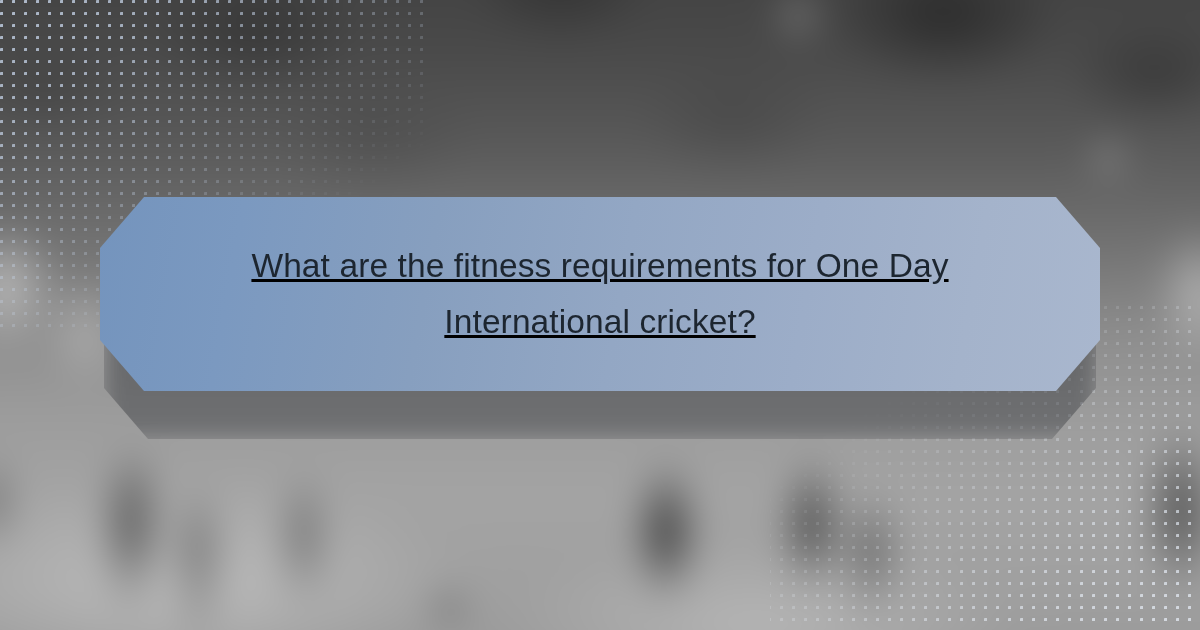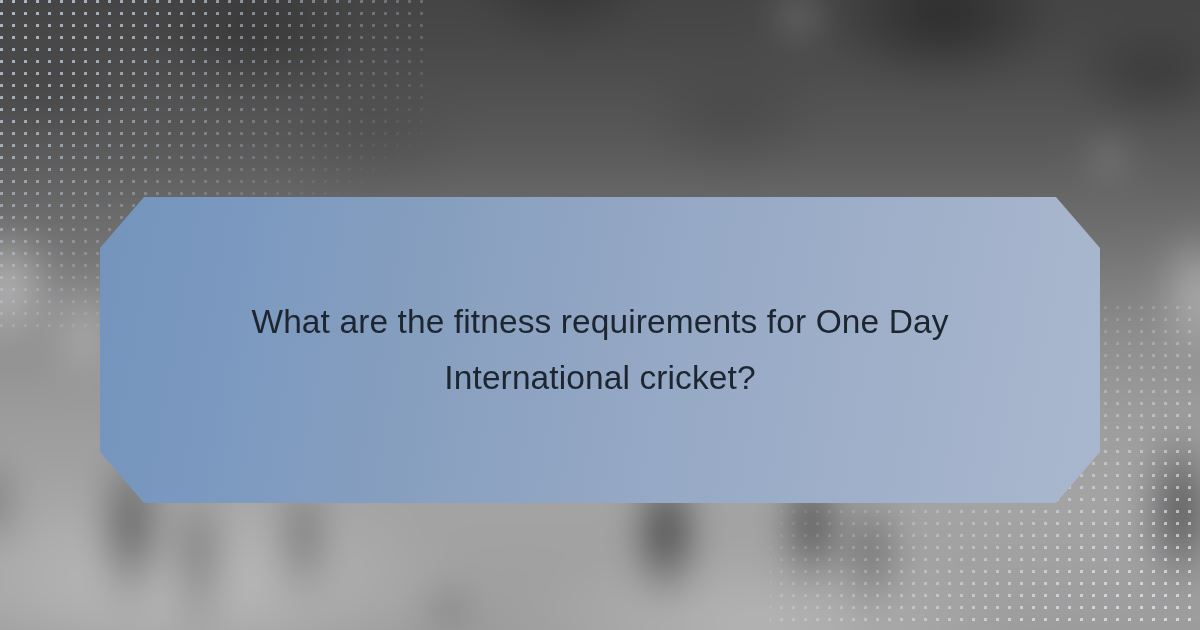--- a/index.html
+++ b/index.html
@@ -92,34 +92,35 @@
     mask-image: linear-gradient(to top left, rgba(0,0,0,1) 0%, rgba(0,0,0,.85) 22%, rgba(0,0,0,.35) 48%, rgba(0,0,0,0) 72%);
     opacity: .9;
   }
 
   
   .card {
     position: absolute;
     left: 100px;
     top: 197px;
     width: 1000px;
-    height: 306px;
+    height: 194px;
     background: linear-gradient(100deg,
         #7494bd 0%,
         #7b99c0 14%,
         #879fbf 33%,
         #93a7c4 52%,
         #9cadc8 70%,
         #a4b3cb 86%,
         #a9b7ce 100%);
     -webkit-clip-path: polygon(44px 0, calc(100% - 44px) 0, 100% 51px, 100% calc(100% - 51px), calc(100% - 44px) 100%, 44px 100%, 0 calc(100% - 51px), 0 51px);
     clip-path: polygon(44px 0, calc(100% - 44px) 0, 100% 51px, 100% calc(100% - 51px), calc(100% - 44px) 100%, 44px 100%, 0 calc(100% - 51px), 0 51px);
     display: flex;
     align-items: center;
     justify-content: center;
+    text-decoration: underline;
   }
 
   .card-shadow {
     position: absolute;
     left: 104px;
     top: 203px;
     width: 992px;
     height: 236px;
     background: rgba(20,24,30,.34);
     filter: blur(11px);

